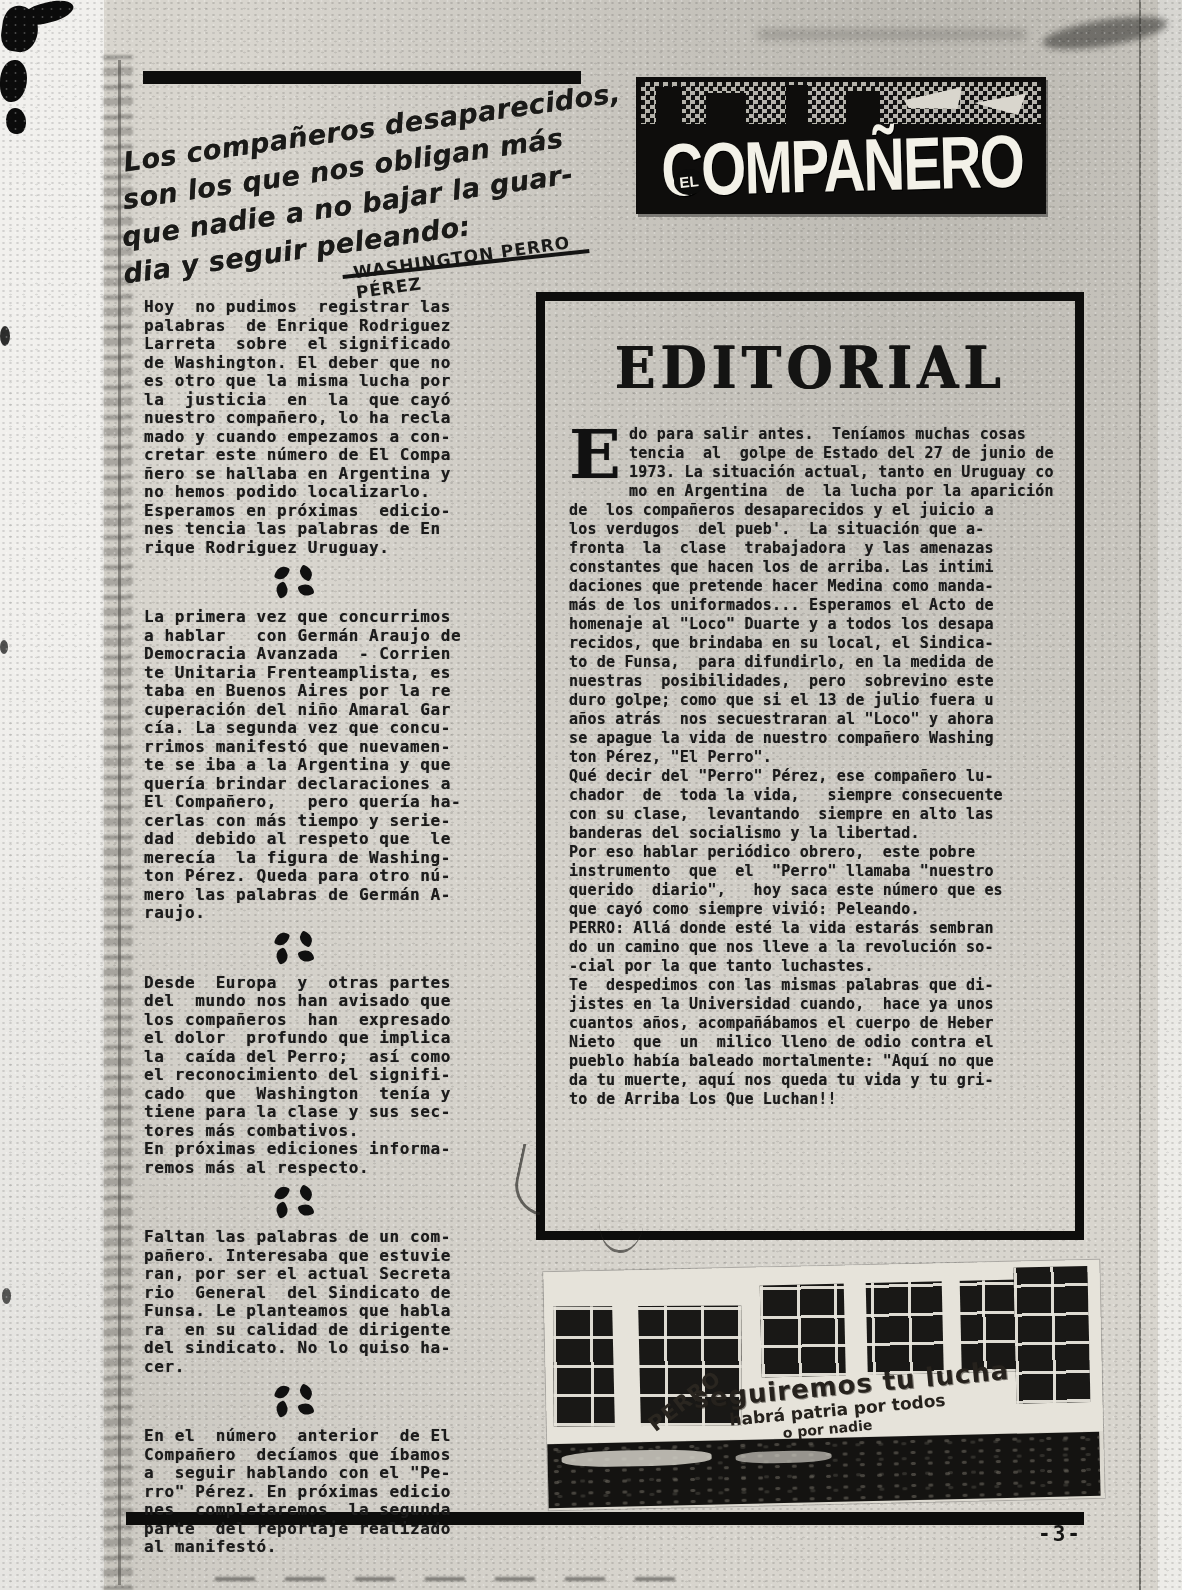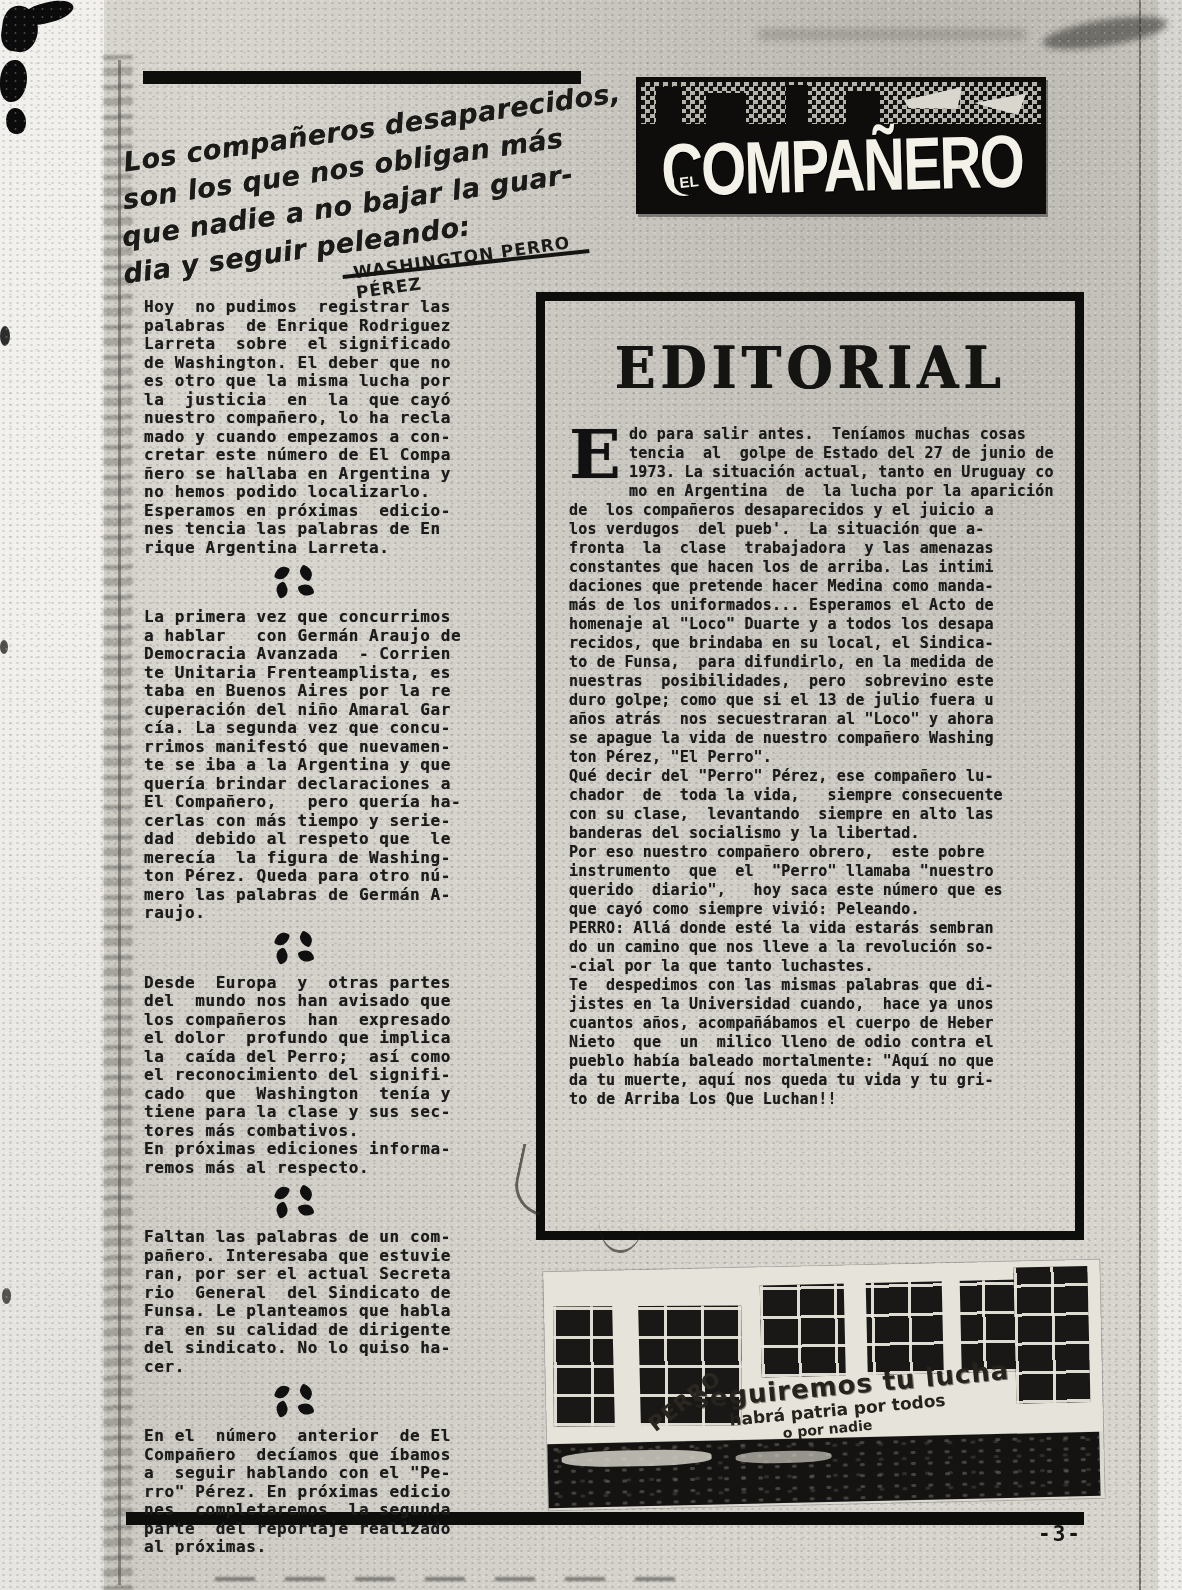--- a/index.html
+++ b/index.html
@@ -169,21 +169,21 @@
         <div class="line">de Washington. El deber que no</div>
         <div class="line">es otro que la misma lucha por</div>
         <div class="line">la  justicia  en  la  que cayó</div>
         <div class="line">nuestro compañero, lo ha recla</div>
         <div class="line">mado y cuando empezamos a con-</div>
         <div class="line">cretar este número de El Compa</div>
         <div class="line">ñero se hallaba en Argentina y</div>
         <div class="line">no hemos podido localizarlo.</div>
         <div class="line">Esperamos en próximas  edicio-</div>
         <div class="line">nes tencia las palabras de En</div>
-        <div class="line">rique Argentina Larreta.</div>
+        <div class="line">rique Rodriguez Uruguay.</div>
       </div>
     <div class="sep">
         <i></i>
         <i></i>
         <i></i>
         <i></i>
       </div>
     <div class="para">
         <div class="line">La primera vez que concurrimos</div>
         <div class="line">a hablar   con Germán Araujo de</div>
@@ -244,21 +244,21 @@
         <i></i>
         <i></i>
       </div>
     <div class="para">
         <div class="line">En el  número  anterior  de El</div>
         <div class="line">Compañero  decíamos que íbamos</div>
         <div class="line">a  seguir hablando con el "Pe-</div>
         <div class="line">rro" Pérez. En próximas edicio</div>
         <div class="line">nes  completaremos  la segunda</div>
         <div class="line">parte  del reportaje realizado</div>
-        <div class="line">al próximas.</div>
+        <div class="line">al manifestó.</div>
       </div>
   </div>
 
   <div class="abs editorial">
     <div class="ed-title">EDITORIAL</div>
     <div class="ed-body">
       <span class="dropcap">E</span>
       <div class="typeblock">
           <div class="line">do para salir antes.  Teníamos muchas cosas</div>
           <div class="line">tencia  al  golpe de Estado del 27 de junio de</div>
@@ -275,21 +275,21 @@
           <div class="line">to de Funsa,  para difundirlo, en la medida de</div>
           <div class="line">nuestras  posibilidades,  pero  sobrevino este</div>
           <div class="line">duro golpe; como que si el 13 de julio fuera u</div>
           <div class="line">años atrás  nos secuestraran al "Loco" y ahora</div>
           <div class="line">se apague la vida de nuestro compañero Washing</div>
           <div class="line">ton Pérez, "El Perro".</div>
           <div class="line">Qué decir del "Perro" Pérez, ese compañero lu-</div>
           <div class="line">chador  de  toda la vida,   siempre consecuente</div>
           <div class="line">con su clase,  levantando  siempre en alto las</div>
           <div class="line">banderas del socialismo y la libertad.</div>
-          <div class="line">Por eso nuestro compañero obrero,  este pobre</div>
+          <div class="line">Por eso hablar periódico obrero,  este pobre</div>
           <div class="line">instrumento  que  el  "Perro" llamaba "nuestro</div>
           <div class="line">querido  diario",   hoy saca este número que es</div>
           <div class="line">que cayó como siempre vivió: Peleando.</div>
           <div class="line">PERRO: Allá donde esté la vida estarás sembran</div>
           <div class="line">do un camino que nos lleve a la revolución so-</div>
           <div class="line">-cial por la que tanto luchastes.</div>
           <div class="line">Te  despedimos con las mismas palabras que di-</div>
           <div class="line">jistes en la Universidad cuando,  hace ya unos</div>
           <div class="line">cuantos años, acompañábamos el cuerpo de Heber</div>
           <div class="line">Nieto  que  un  milico lleno de odio contra el</div>

